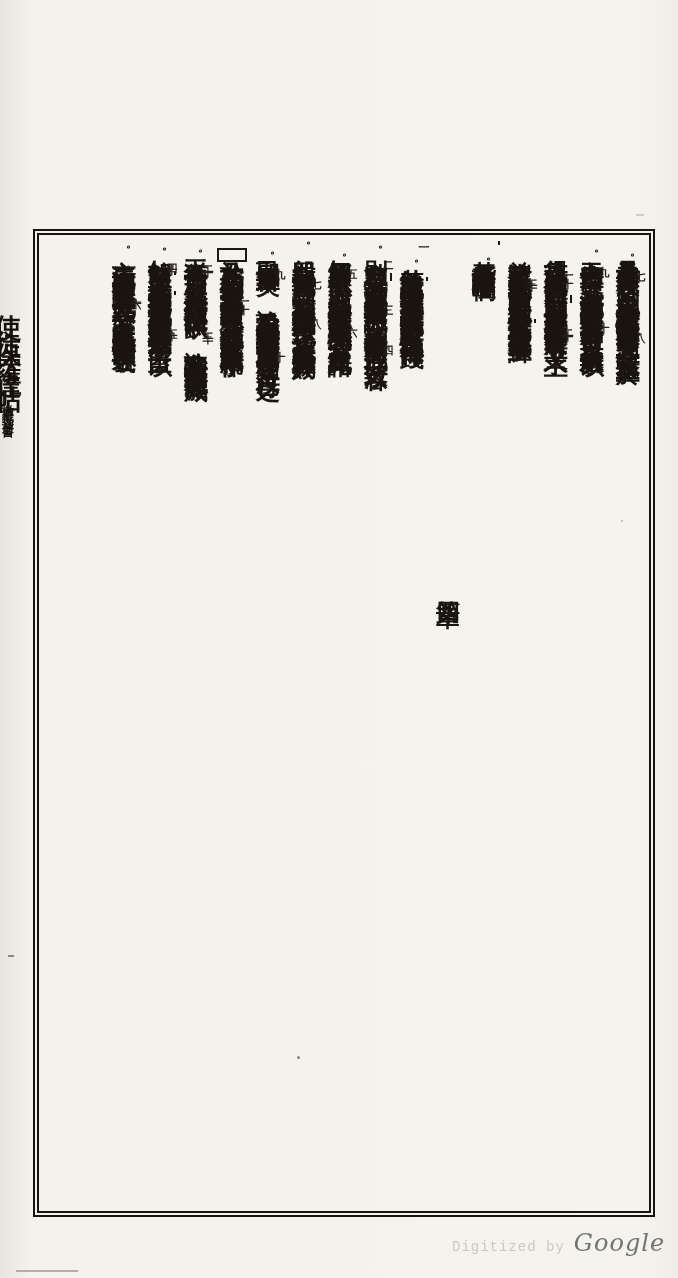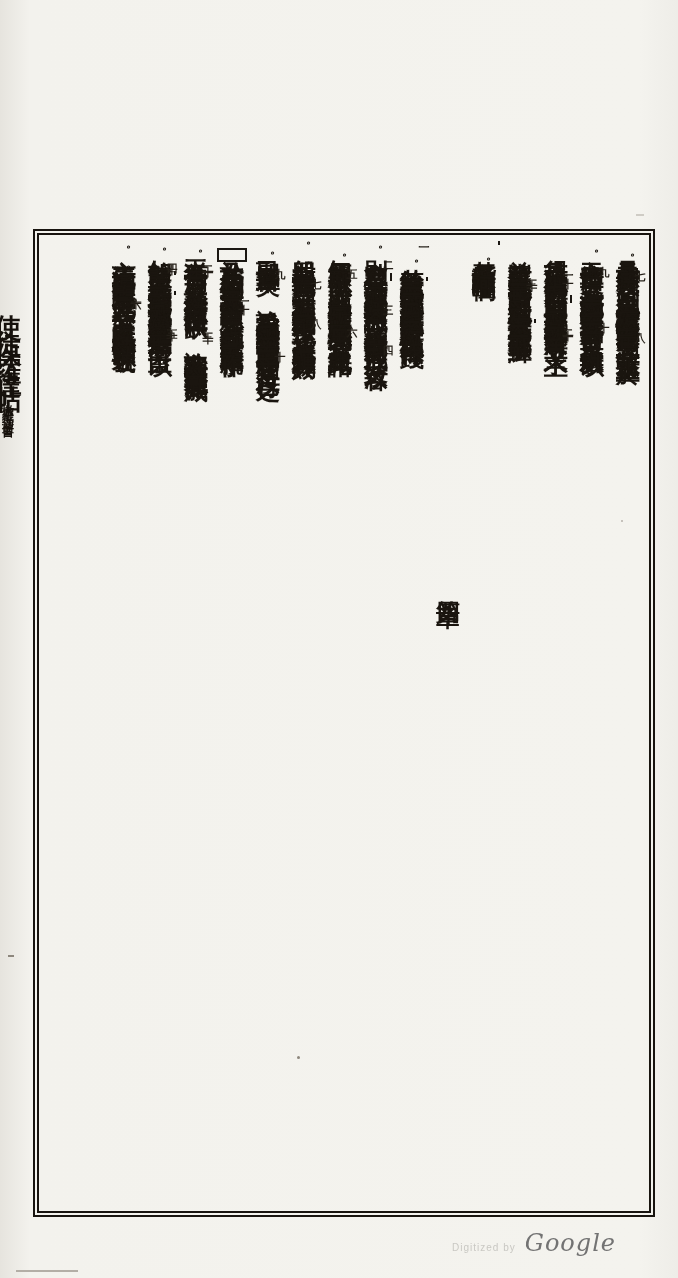--- a/index.html
+++ b/index.html
@@ -52,22 +52,22 @@
     transform:translateX(-10px);font-weight:bold;white-space:nowrap;
   }
   .spine-large{font-size:27px;letter-spacing:14px;}
   .spine-small{font-size:12px;letter-spacing:4px;}
   
   .watermark{
     position:absolute;left:452px;top:1229px;
     display:flex;align-items:baseline;gap:9px;
   }
   .wm-prefix{
-    font-family:Liberation Sans, sans-serif;
-    font-size:10px;color:#c9c8c3;letter-spacing:1px;
+    font-family:Liberation Mono, monospace;
+    font-size:14px;color:#c9c8c3;letter-spacing:1px;
   }
   .wm-brand{
     font-family:"DejaVu Serif",serif;
     font-size:24px;color:#737373;letter-spacing:1px;font-style:italic;
   }
   
   .speck{position:absolute;background:#8d877d;border-radius:50%;}
   .s1{left:297px;top:1056px;width:3px;height:3px;}
   .s2{left:621px;top:520px;width:2px;height:2px;opacity:.6;}
   .s3{left:8px;top:955px;width:6px;height:2px;border-radius:0;}

